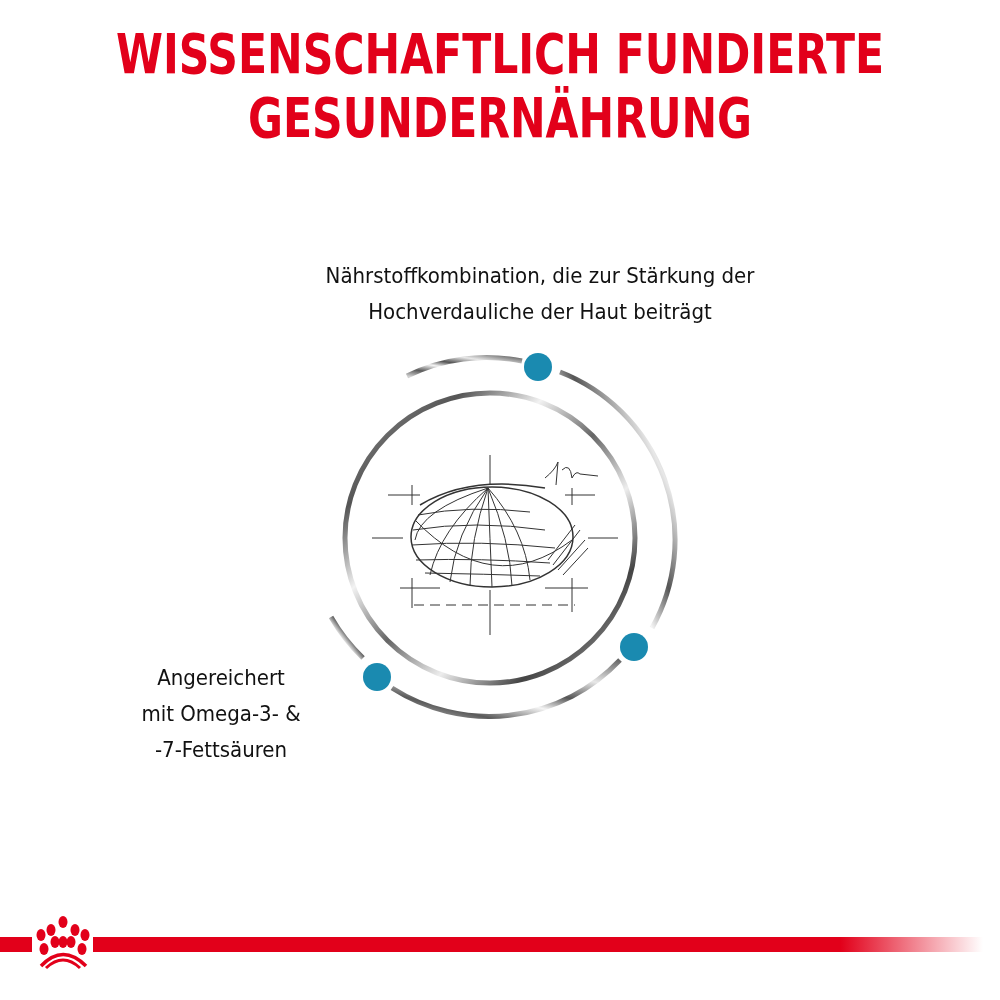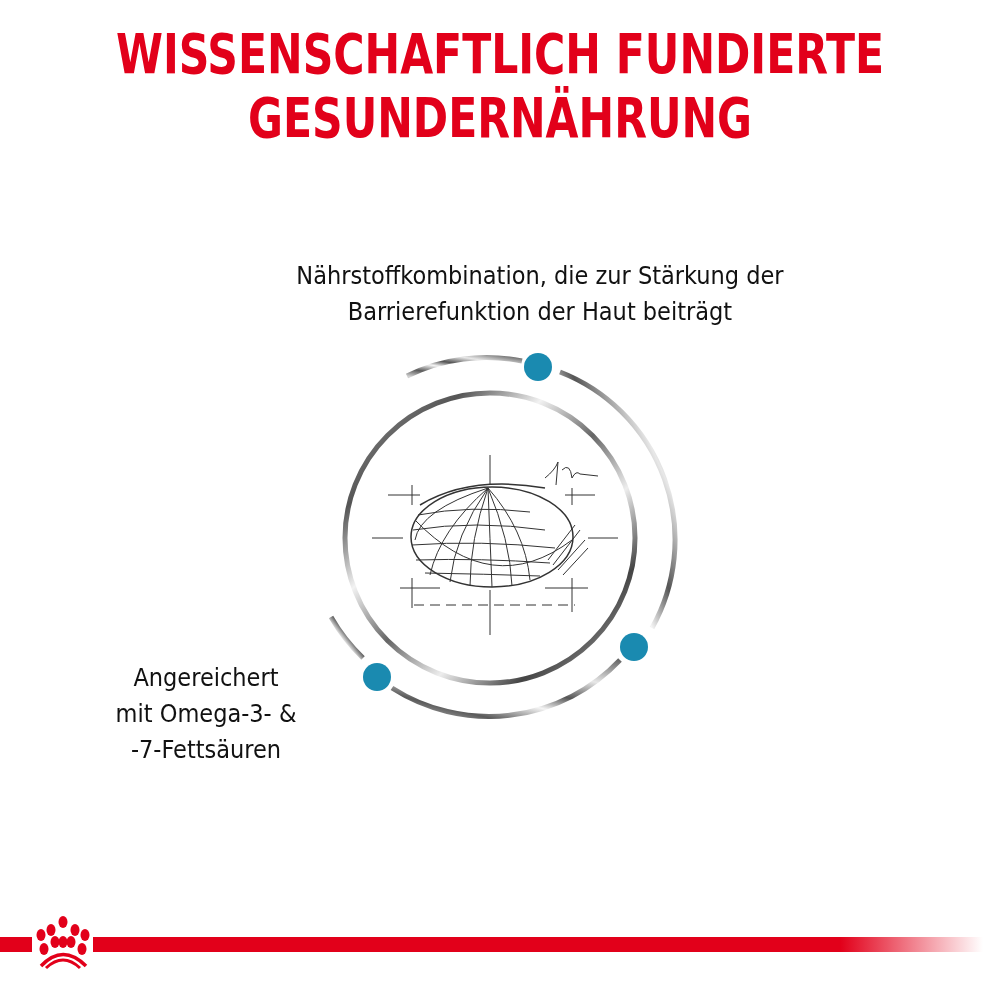--- a/index.html
+++ b/index.html
@@ -1,37 +1,37 @@
 <!DOCTYPE html>
 <html><head>
 <meta charset="utf-8">
 <style>
   html, body { margin:0; padding:0; background:#ffffff; }
   body { width:1000px; height:1000px; position:relative; overflow:hidden; font-family:"DejaVu Sans","Liberation Sans",sans-serif; }
   .title { position:absolute; left:0; top:22px; width:1000px; text-align:center; color:#e2001a;
     font-family:"DejaVu Sans Condensed","DejaVu Sans",sans-serif; font-weight:bold; font-size:55px; line-height:64px; letter-spacing:0px; transform:scaleX(0.86); transform-origin:center top; }
   .title span { display:block; }
-  .benefit { position:absolute; color:#111111; font-size:25px; line-height:36px; text-align:center; font-family:"DejaVu Sans Condensed","DejaVu Sans",sans-serif; }
+  .benefit { position:absolute; color:#111111; font-size:22px; line-height:36px; text-align:center; font-family:"DejaVu Sans Condensed","DejaVu Sans",sans-serif; }
   .benefit span { display:block; white-space:nowrap; }
   .b-top { left:200px; top:258px; width:680px; }
-  .b-left { left:76px; top:660px; width:260px; }
+  .b-left { left:91px; top:660px; width:260px; }
   .b-right { left:640px; top:658px; width:290px; }
   .graphic { position:absolute; left:0; top:0; width:1000px; height:1000px; }
 </style>
 </head>
 <body>
 
 <div class="title">
   <span>WISSENSCHAFTLICH FUNDIERTE</span>
   <span>GESUNDERNÄHRUNG</span>
 </div>
 
 <div class="benefit b-top">
   <span>Nährstoffkombination, die zur Stärkung der</span>
-  <span>Barrierefunktion der Haut beiträgt</span>
+  <span>Hochverdauliche der Haut beiträgt</span>
 </div>
 
 <div class="benefit b-left">
   <span>Angereichert</span>
   <span>mit Omega-3- &amp;</span>
   <span>-7-Fettsäuren</span>
 </div>
 
 <div class="benefit b-right">
 </div>

